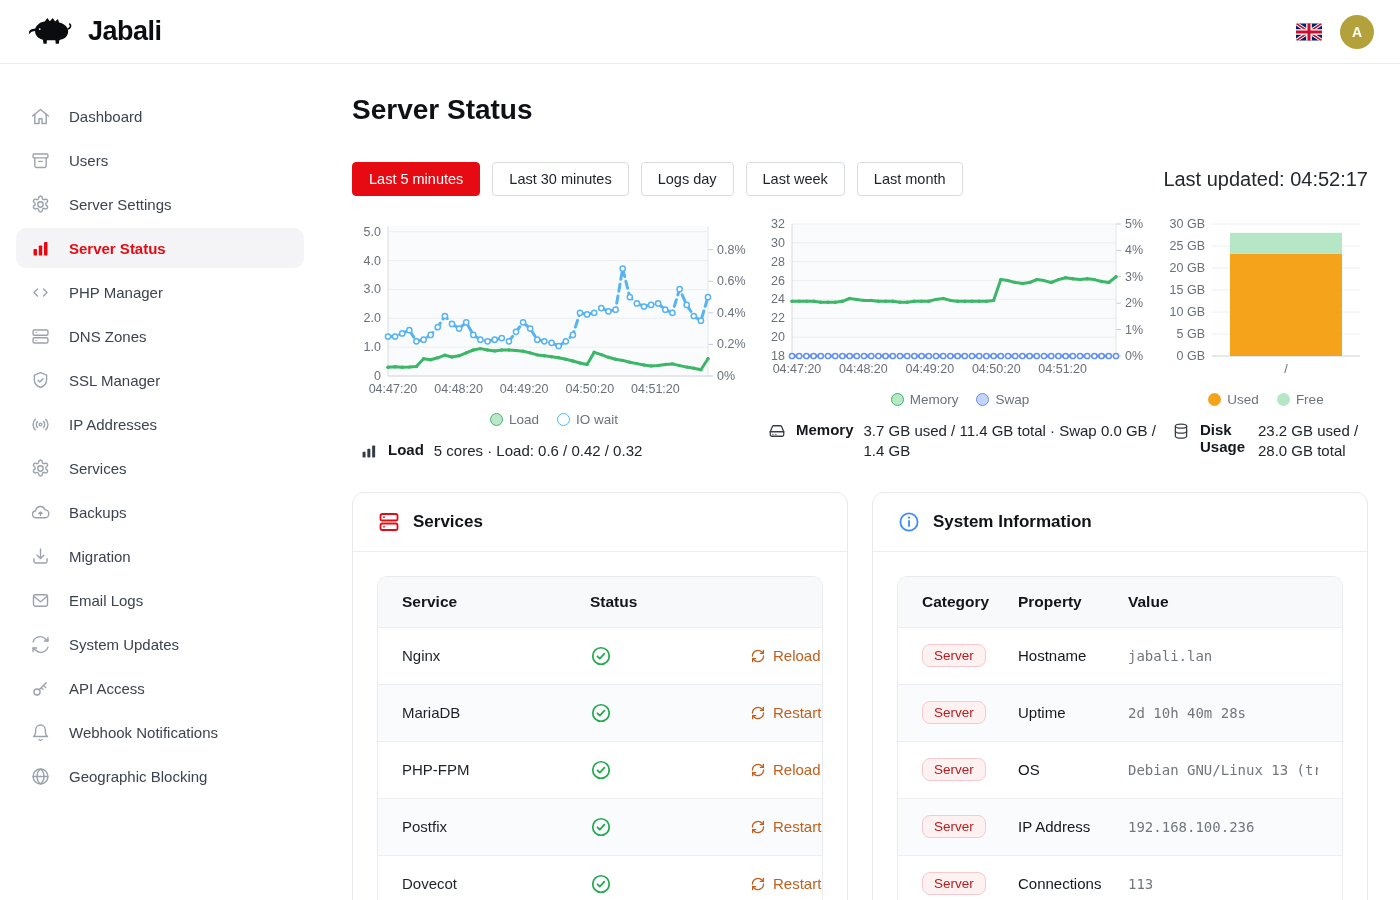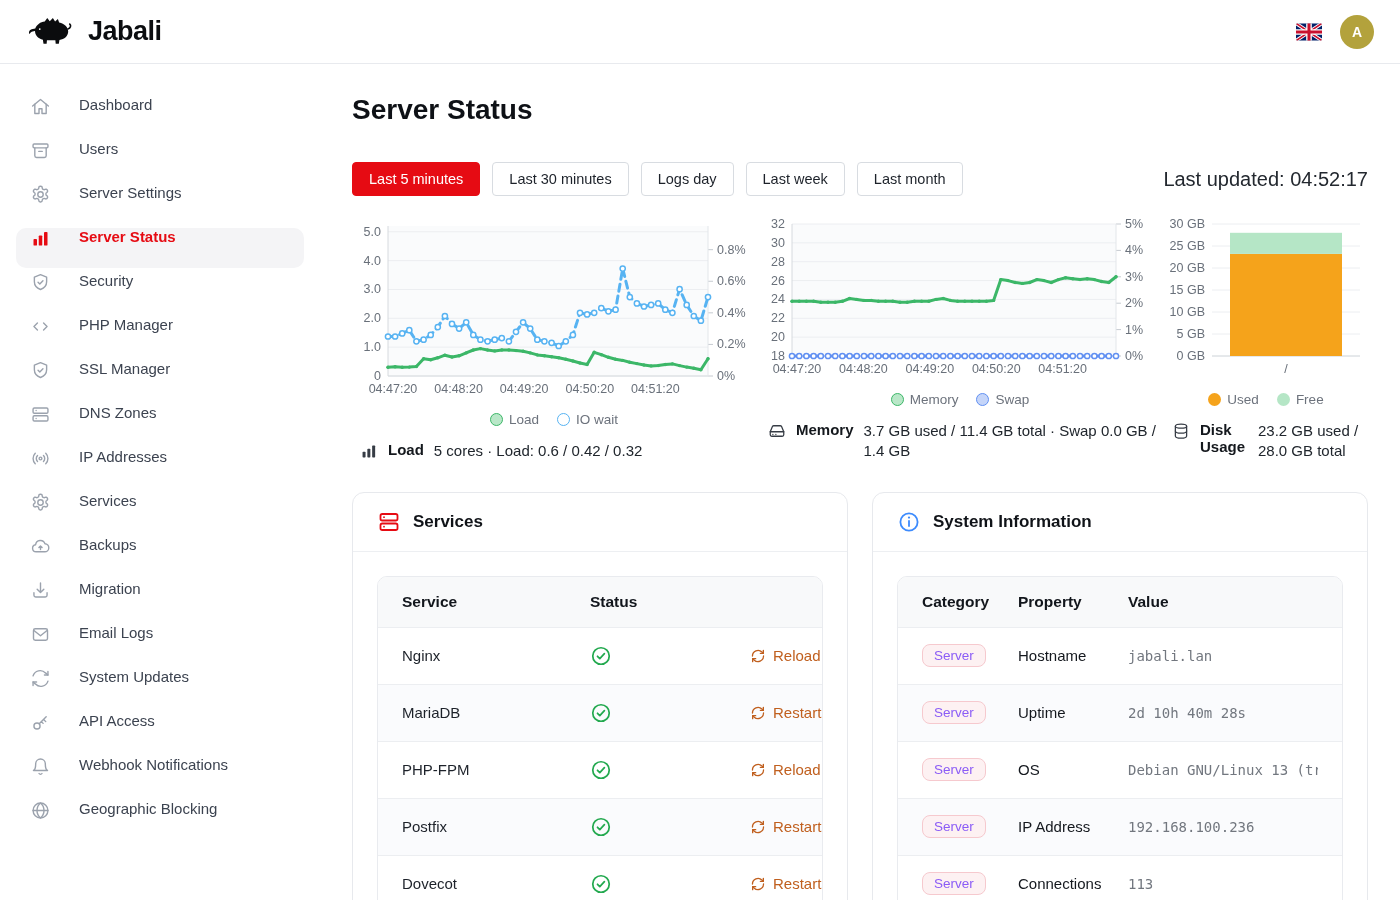--- a/index.html
+++ b/index.html
@@ -9,21 +9,21 @@
   .hdr{height:64px;display:flex;align-items:center;padding:0 26px;border-bottom:1px solid #e8eaee;background:#fff;}
   .brand{display:flex;align-items:center;gap:12px;}
   .brand-name{font-size:27px;font-weight:800;letter-spacing:-.5px;color:#0b0d10;}
   .hdr-right{margin-left:auto;display:flex;align-items:center;gap:18px;}
   .flag-btn{border:none;background:none;padding:0;cursor:pointer;display:flex;}
   .avatar{width:34px;height:34px;border-radius:50%;background:#b3a23c;color:#fff;font-weight:700;
     font-size:14px;display:flex;align-items:center;justify-content:center;cursor:pointer;}
   
   .shell{display:flex;height:836px;}
   .sidebar{width:320px;flex-shrink:0;padding:32px 16px 8px;}
-  .side-item{display:flex;gap:28px;height:40px;margin-bottom:4px;padding:0 14px;
+  .side-item{display:flex;align-items:center;gap:18px;height:40px;margin-bottom:4px;padding:0 14px;
     border-radius:10px;color:#3c4350;font-size:15px;cursor:pointer;}
   .side-item .sicon{display:flex;color:#9ba2ad;}
   .side-item.active{background:#f4f4f6;color:#e60b13;font-weight:600;}
   .side-item.active .sicon{color:#e60b13;}
   .main{flex:1;padding:30px 32px 0;overflow:hidden;}
   h1.page-title{margin:0 0 36px;font-size:28px;font-weight:800;color:#0e1116;}
   .filters{display:flex;align-items:center;gap:12px;}
   .fbtn{height:34px;padding:0 16px;border-radius:4px;border:1px solid #d8dce1;background:#fff;
     font-size:14.5px;font-family:inherit;color:#1d222a;cursor:pointer;}
   .fbtn.active{background:#e60b13;border-color:#e60b13;color:#fff;}
@@ -50,21 +50,21 @@
   .trow{display:grid;align-items:center;padding:0 24px;}
   .svc .trow{grid-template-columns:188px 160px 1fr;}
   .sys .trow{grid-template-columns:96px 110px 1fr;}
   .thead{background:#f8f9fa;font-weight:700;font-size:15.5px;color:#12161c;height:50px;}
   .tr{height:57px;border-top:1px solid #eceef1;font-size:15px;color:#1d222a;background:#fff;}
   .tr.alt{background:#fafbfd;}
   .cell-act{display:flex;justify-content:flex-end;}
   .act{display:flex;align-items:center;gap:7px;color:#c05f1e;font-size:15px;cursor:pointer;}
   .statusic{display:flex;}
   .badge{display:inline-block;padding:3px 11px;border-radius:8px;background:#fdf1f2;
-    border:1px solid #f6c9ce;color:#8b5cf6;font-size:13.5px;}
+    border:1px solid #f6c9ce;color:#b91c1c;font-size:13.5px;}
   .prop{color:#14181e;}
   .mono{font-family:"DejaVu Sans Mono","Liberation Mono",monospace;font-size:14px;color:#72777f;
     white-space:nowrap;overflow:hidden;display:block;}
 </style>
 </head>
 <body>
 
 <header class="hdr">
   <div class="brand">
     <span style="display:flex;">
@@ -136,53 +136,44 @@
             <rect x="4" y="12.5" width="4" height="7.5" rx="1"></rect>
             <rect x="10" y="8.5" width="4" height="11.5" rx="1"></rect>
             <rect x="16" y="4.5" width="4" height="15.5" rx="1"></rect>
           </svg>
         </span>
         <span>Server Status</span>
       </div>
       <div class="side-item">
         <span class="sicon">
           <svg width="21" height="21" viewBox="0 0 24 24" fill="none" stroke="currentColor" stroke-width="1.6" stroke-linecap="round" stroke-linejoin="round">
-            <path d="M12 3 19 5.8v5.4c0 4.3-2.9 7.3-7 8.8-4.1-1.5-7-4.5-7-8.8V5.8z"></path>
-            <path d="m9.2 11.8 2 2 3.6-3.8"></path>
-          </svg>
-        </span>
-        <span>Security</span>
-      </div>
-      <div class="side-item">
-        <span class="sicon">
-          <svg width="21" height="21" viewBox="0 0 24 24" fill="none" stroke="currentColor" stroke-width="1.6" stroke-linecap="round" stroke-linejoin="round">
             <path d="m8.5 8-4 4 4 4"></path>
             <path d="m15.5 8 4 4-4 4"></path>
           </svg>
         </span>
         <span>PHP Manager</span>
-      </div>
-      <div class="side-item">
-        <span class="sicon">
-          <svg width="21" height="21" viewBox="0 0 24 24" fill="none" stroke="currentColor" stroke-width="1.6" stroke-linecap="round" stroke-linejoin="round">
-            <path d="M12 3 19 5.8v5.4c0 4.3-2.9 7.3-7 8.8-4.1-1.5-7-4.5-7-8.8V5.8z"></path>
-            <path d="m9.2 11.8 2 2 3.6-3.8"></path>
-          </svg>
-        </span>
-        <span>SSL Manager</span>
       </div>
       <div class="side-item">
         <span class="sicon">
           <svg width="21" height="21" viewBox="0 0 24 24" fill="none" stroke="currentColor" stroke-width="1.6" stroke-linecap="round" stroke-linejoin="round">
             <rect x="3.5" y="4.5" width="17" height="6" rx="1.5"></rect>
             <rect x="3.5" y="13.5" width="17" height="6" rx="1.5"></rect>
             <path d="M7 7.5h.01M7 16.5h.01"></path>
           </svg>
         </span>
         <span>DNS Zones</span>
+      </div>
+      <div class="side-item">
+        <span class="sicon">
+          <svg width="21" height="21" viewBox="0 0 24 24" fill="none" stroke="currentColor" stroke-width="1.6" stroke-linecap="round" stroke-linejoin="round">
+            <path d="M12 3 19 5.8v5.4c0 4.3-2.9 7.3-7 8.8-4.1-1.5-7-4.5-7-8.8V5.8z"></path>
+            <path d="m9.2 11.8 2 2 3.6-3.8"></path>
+          </svg>
+        </span>
+        <span>SSL Manager</span>
       </div>
       <div class="side-item">
         <span class="sicon">
           <svg width="21" height="21" viewBox="0 0 24 24" fill="none" stroke="currentColor" stroke-width="1.6" stroke-linecap="round" stroke-linejoin="round">
             <circle cx="12" cy="12" r="1.6"></circle>
             <path d="M8.6 15.4a4.8 4.8 0 0 1 0-6.8M15.4 8.6a4.8 4.8 0 0 1 0 6.8M6 18a8.5 8.5 0 0 1 0-12M18 6a8.5 8.5 0 0 1 0 12"></path>
           </svg>
         </span>
         <span>IP Addresses</span>
       </div>

